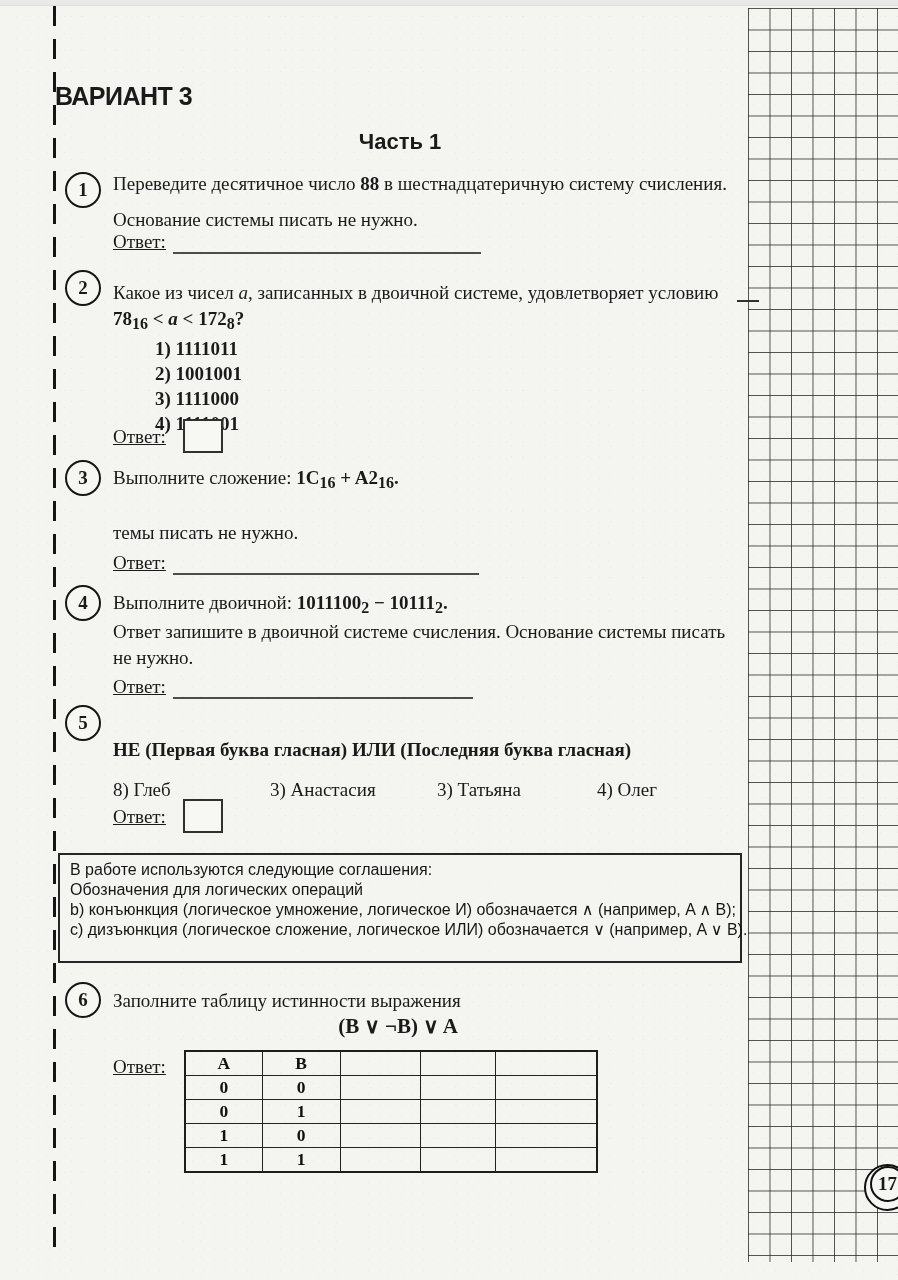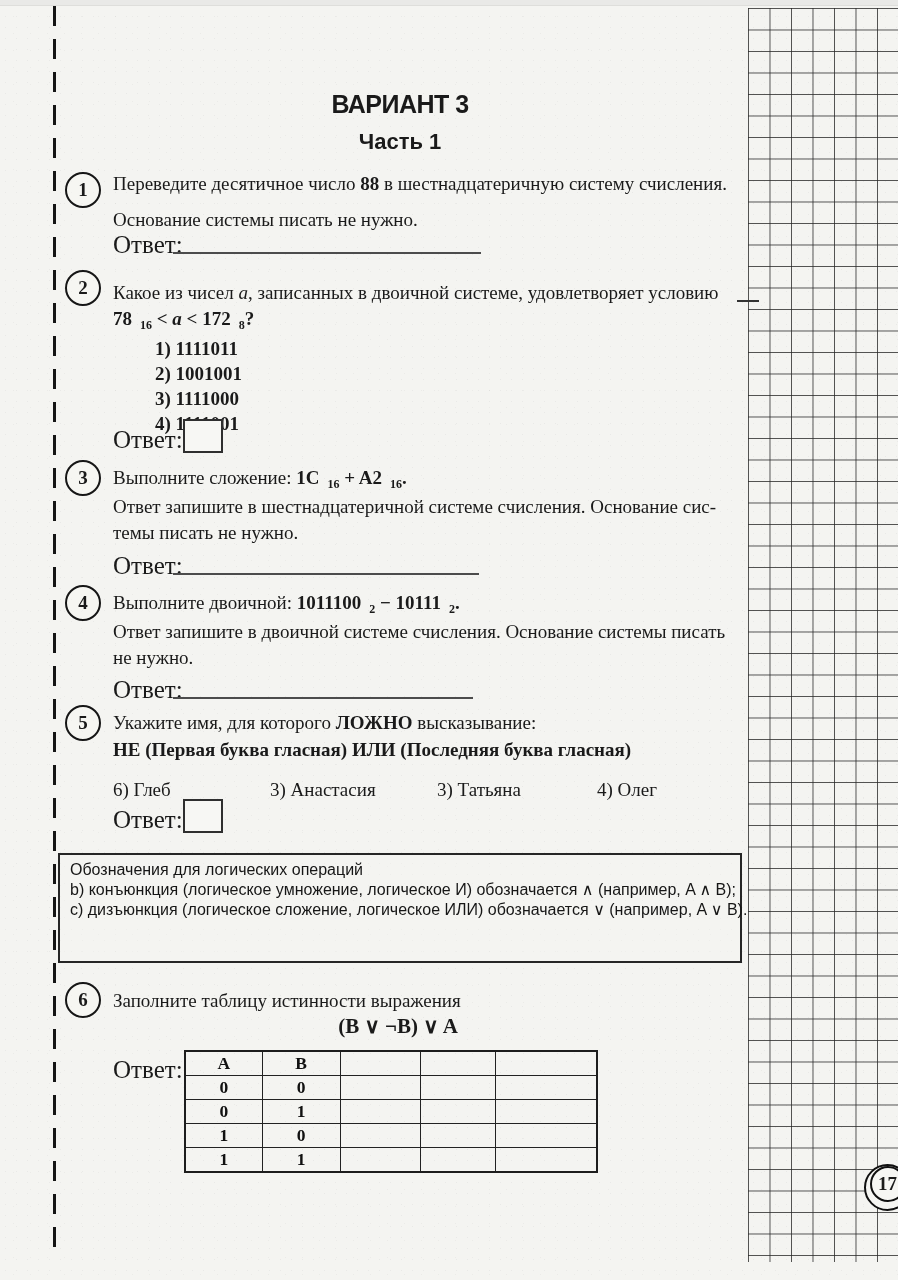--- a/index.html
+++ b/index.html
@@ -19,32 +19,32 @@
   }
   .abs{position:absolute;}
   .topstrip{left:0;top:0;width:898px;height:5px;background:#e9e9e7;border-bottom:1px solid #dededb;}
   .dashline{left:53px;top:6px;width:3px;height:1252px;
     background:repeating-linear-gradient(to bottom,#151515 0 20px,transparent 20px 33px);}
   .gridpaper{left:748px;top:8px;width:150px;height:1254px;
     background-image:
       linear-gradient(to right, rgba(40,40,40,.8) 1.4px, transparent 1.4px),
       linear-gradient(to bottom, rgba(40,40,40,.8) 1.4px, transparent 1.4px);
     background-size:21.5px 21.5px;}
-  .title{left:55px;top:90px;width:690px;text-align:center;
+  .title{left:55px;top:82px;width:690px;text-align:left;
     font-family:"Liberation Sans",sans-serif;font-weight:bold;font-size:25px;letter-spacing:-0.5px;}
   .subtitle{left:55px;top:129px;width:690px;text-align:center;
     font-family:"Liberation Sans",sans-serif;font-weight:bold;font-size:22px;}
   .qcircle{left:65px;width:36px;height:36px;border:2.5px solid #161616;border-radius:50%;
     display:flex;align-items:center;justify-content:center;
     font-weight:bold;font-size:19px;box-sizing:border-box;background:rgba(246,246,243,.6);}
   .qline{left:113px;font-size:19px;line-height:26px;white-space:nowrap;font-family:Liberation Serif, serif;}
   .b{font-weight:bold;}
   .i{font-style:italic;}
-  sub.sb{font-size:12px;line-height:0;vertical-align:-4px;margin-left:8px;}
-  .anslabel{left:113px;font-size:25px;white-space:nowrap;}
+  sub.sb{font-size:16px;line-height:0;vertical-align:-4px;}
+  .anslabel{left:113px;font-size:19px;white-space:nowrap;text-decoration:underline;}
   .ansline{height:2px;background:#4c4c4c;}
   .ansbox{width:40px;height:34px;border:2px solid #2f2f2f;box-sizing:border-box;background:#f7f7f4;}
   .convbox{left:58px;top:853px;width:684px;height:110px;box-sizing:border-box;
     border:2px solid #262626;padding:5px 10px 0 10px;
     font-family:"Liberation Sans",sans-serif;font-size:16px;line-height:20px;
     color:#161616;background:rgba(246,246,243,.4);}
   .convbox div{white-space:nowrap;}
   .expr{left:113px;top:1014px;width:570px;text-align:center;font-weight:bold;font-size:21px;white-space:nowrap;}
   table.truth{position:absolute;left:184px;top:1050px;border-collapse:collapse;
     font-family:"Liberation Serif",serif;font-weight:bold;font-size:17.5px;color:#111;
@@ -80,45 +80,44 @@
   <div class="abs strayline" style="left:737px;top:300px;width:22px"></div>
   <div class="abs qline b" style="left:155px;top:336px">1) 1111011</div>
   <div class="abs qline b" style="left:155px;top:361px">2) 1001001</div>
   <div class="abs qline b" style="left:155px;top:386px">3) 1111000</div>
   <div class="abs qline b" style="left:155px;top:411px">4) 1111001</div>
   <div class="abs anslabel" style="top:426px">Ответ:</div>
   <div class="abs ansbox" style="left:183px;top:419px"></div>
 
   <div class="abs qcircle" style="top:460px">3</div>
   <div class="abs qline" style="top:465px"><span>Выполните сложение: </span><span class="b"><span>1C</span><sub class="sb">16</sub><span> + </span><span>A2</span><sub class="sb">16</sub><span>.</span></span></div>
-  <div class="abs qline" style="top:494px">Ответ запишите в шестнадцатеричной системе счисления. Основание сис-</div>
   <div class="abs qline" style="top:520px">темы писать не нужно.</div>
   <div class="abs anslabel" style="top:552px">Ответ:</div>
   <div class="abs ansline" style="left:173px;top:573px;width:306px"></div>
 
   <div class="abs qcircle" style="top:585px">4</div>
   <div class="abs qline" style="top:590px"><span>Выполните двоичной: </span><span class="b"><span>1011100</span><sub class="sb">2</sub><span> − </span><span>10111</span><sub class="sb">2</sub><span>.</span></span></div>
   <div class="abs qline" style="top:619px">Ответ запишите в двоичной системе счисления. Основание системы писать</div>
   <div class="abs qline" style="top:645px">не нужно.</div>
   <div class="abs anslabel" style="top:676px">Ответ:</div>
   <div class="abs ansline" style="left:173px;top:697px;width:300px"></div>
 
   <div class="abs qcircle" style="top:705px">5</div>
-  <div class="abs qline" style="top:710px"><span>Укажите имя, для которого </span><span class="b">ЛОЖНО</span><span> высказывание:</span></div>
   <div class="abs qline b" style="top:737px">НЕ (Первая буква гласная) ИЛИ (Последняя буква гласная)</div>
   <div class="abs" style="left:113px;top:777px;width:640px;height:26px">
-    <span class="abs qline" style="left:0;top:0">6) Глеб</span>
+    <span class="abs qline" style="left:0;top:0">8) Глеб</span>
     <span class="abs qline" style="left:157px;top:0">3) Анастасия</span>
     <span class="abs qline" style="left:324px;top:0">3) Татьяна</span>
     <span class="abs qline" style="left:484px;top:0">4) Олег</span>
   </div>
   <div class="abs anslabel" style="top:806px">Ответ:</div>
   <div class="abs ansbox" style="left:183px;top:799px"></div>
 
   <div class="abs convbox">
+    <div>В работе используются следующие соглашения:</div>
     <div>Обозначения для логических операций</div>
     <div>b) конъюнкция (логическое умножение, логическое И) обозначается ∧ (например, A ∧ B);</div>
     <div>c) дизъюнкция (логическое сложение, логическое ИЛИ) обозначается ∨ (например, A ∨ B).</div>
   </div>
 
   <div class="abs qcircle" style="top:982px">6</div>
   <div class="abs qline" style="top:988px">Заполните таблицу истинности выражения</div>
   <div class="abs expr">(B ∨ ¬B) ∨ A</div>
   <div class="abs anslabel" style="top:1056px">Ответ:</div>
 

